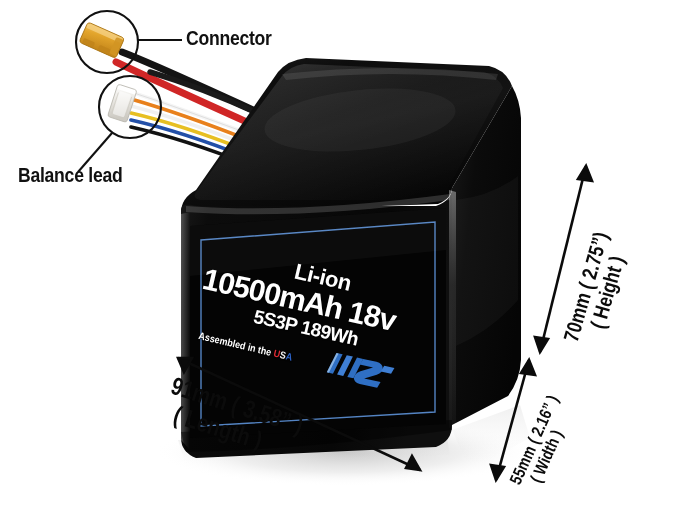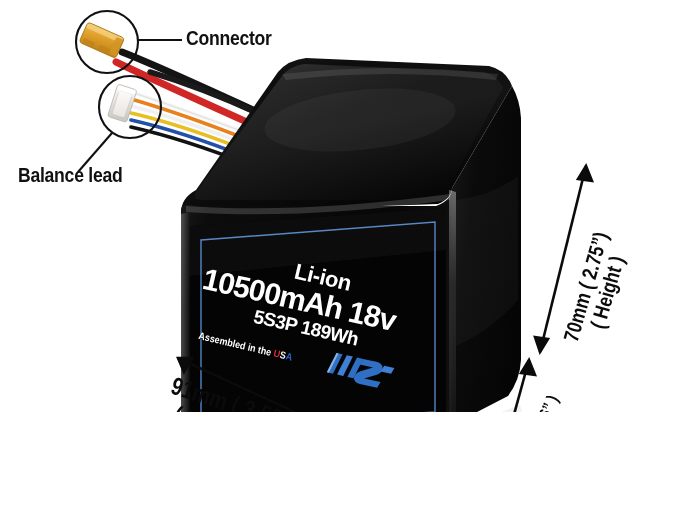--- a/index.html
+++ b/index.html
@@ -7,21 +7,21 @@
     margin: 0;
     padding: 0;
     background: #ffffff;
   }
   body {
     font-family: "Liberation Sans", sans-serif;
   }
   #stage {
     position: relative;
     width: 686px;
-    height: 412px;
+    height: 511px;
     background: #ffffff;
     overflow: hidden;
   }
   #stage svg.layer {
     position: absolute;
     left: 0;
     top: 0;
     width: 686px;
     height: 511px;
     display: block;

